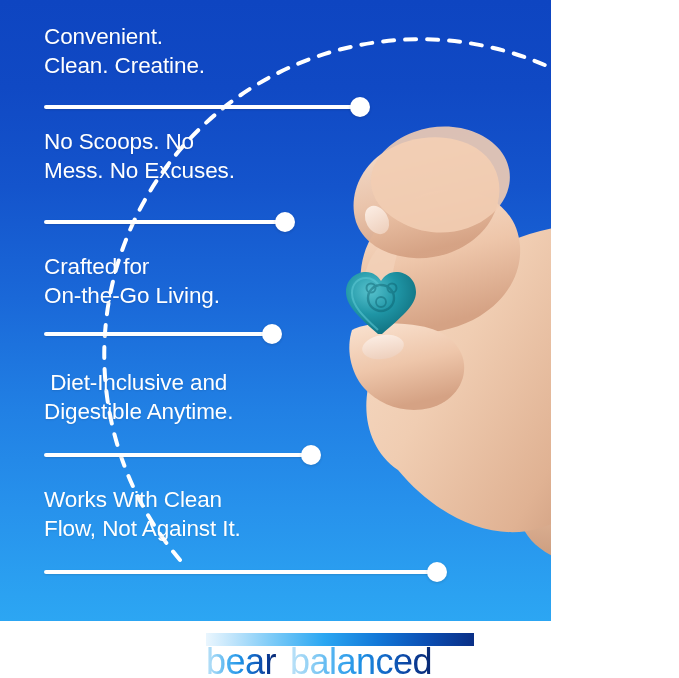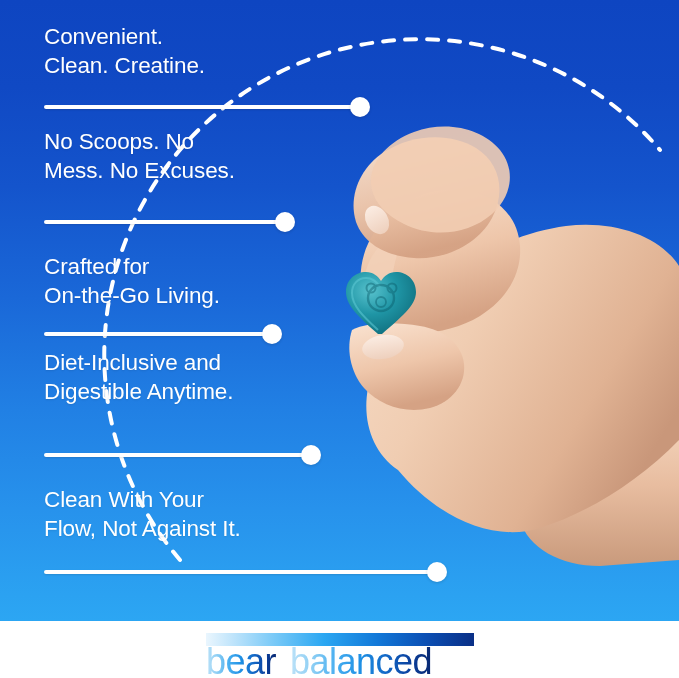--- a/index.html
+++ b/index.html
@@ -7,21 +7,21 @@
     margin: 0;
     padding: 0;
     background: #ffffff;
   }
   body {
     font-family: "Liberation Sans", sans-serif;
   }
 
   #ad {
     position: relative;
-    width: 679px;
+    width: 551px;
     height: 678px;
     overflow: hidden;
     background: #ffffff;
   }
 
   
   #stage {
     position: absolute;
     left: 0; top: 0;
     width: 679px;
@@ -257,29 +257,29 @@
     <div class="feature-rule" style="top:220px; width:241px;"></div>
     <div class="feature-dot" style="left:285px; top:222px;"></div>
 
     <div class="feature" style="top:252px;">
       <div class="feature-text">Crafted for
 On-the-Go Living.</div>
     </div>
     <div class="feature-rule" style="top:332px; width:228px;"></div>
     <div class="feature-dot" style="left:272px; top:334px;"></div>
 
-    <div class="feature" style="top:348px;">
+    <div class="feature" style="top:368px;text-align:center;">
       <div class="feature-text">Diet-Inclusive and
 Digestible Anytime.</div>
     </div>
     <div class="feature-rule" style="top:453px; width:267px;"></div>
     <div class="feature-dot" style="left:311px; top:455px;"></div>
 
     <div class="feature" style="top:485px;">
-      <div class="feature-text">Clean With Your
+      <div class="feature-text">Works With Clean
 Flow, Not Against It.</div>
     </div>
     <div class="feature-rule" style="top:570px; width:393px;"></div>
     <div class="feature-dot" style="left:437px; top:572px;"></div>
 
   </div>
 
   <div id="footer">
     <div id="logo">
       <div id="logo-bar"></div>

